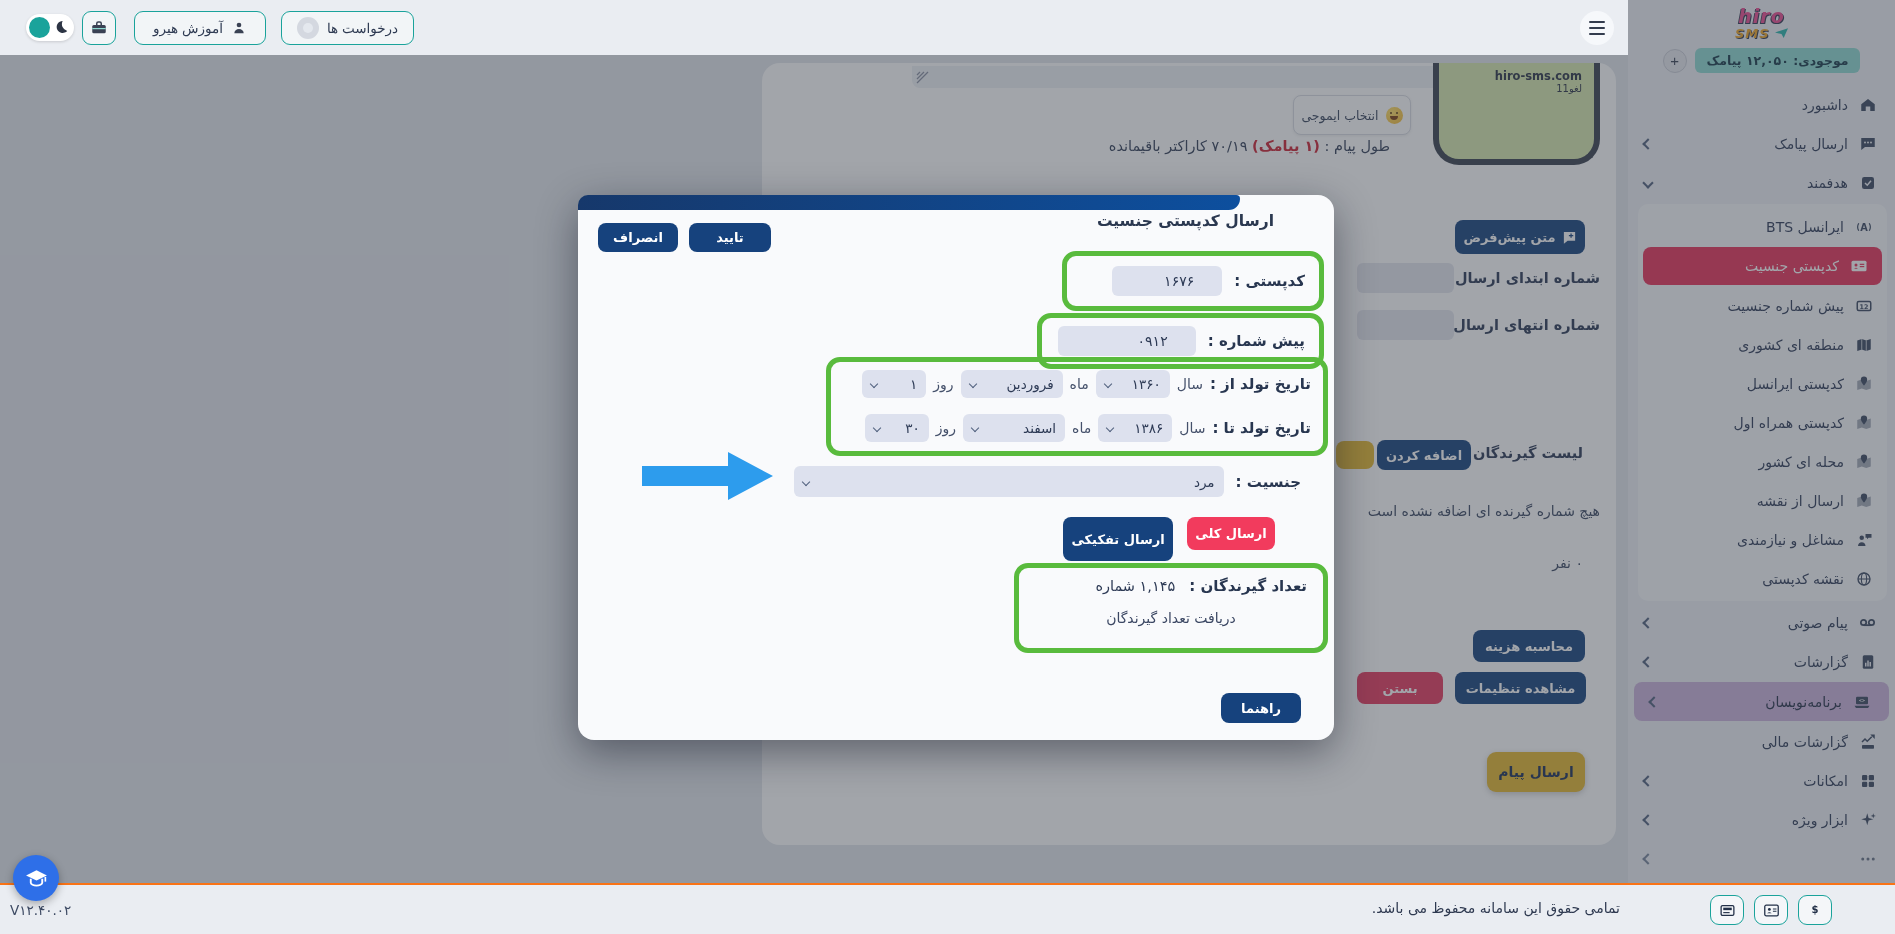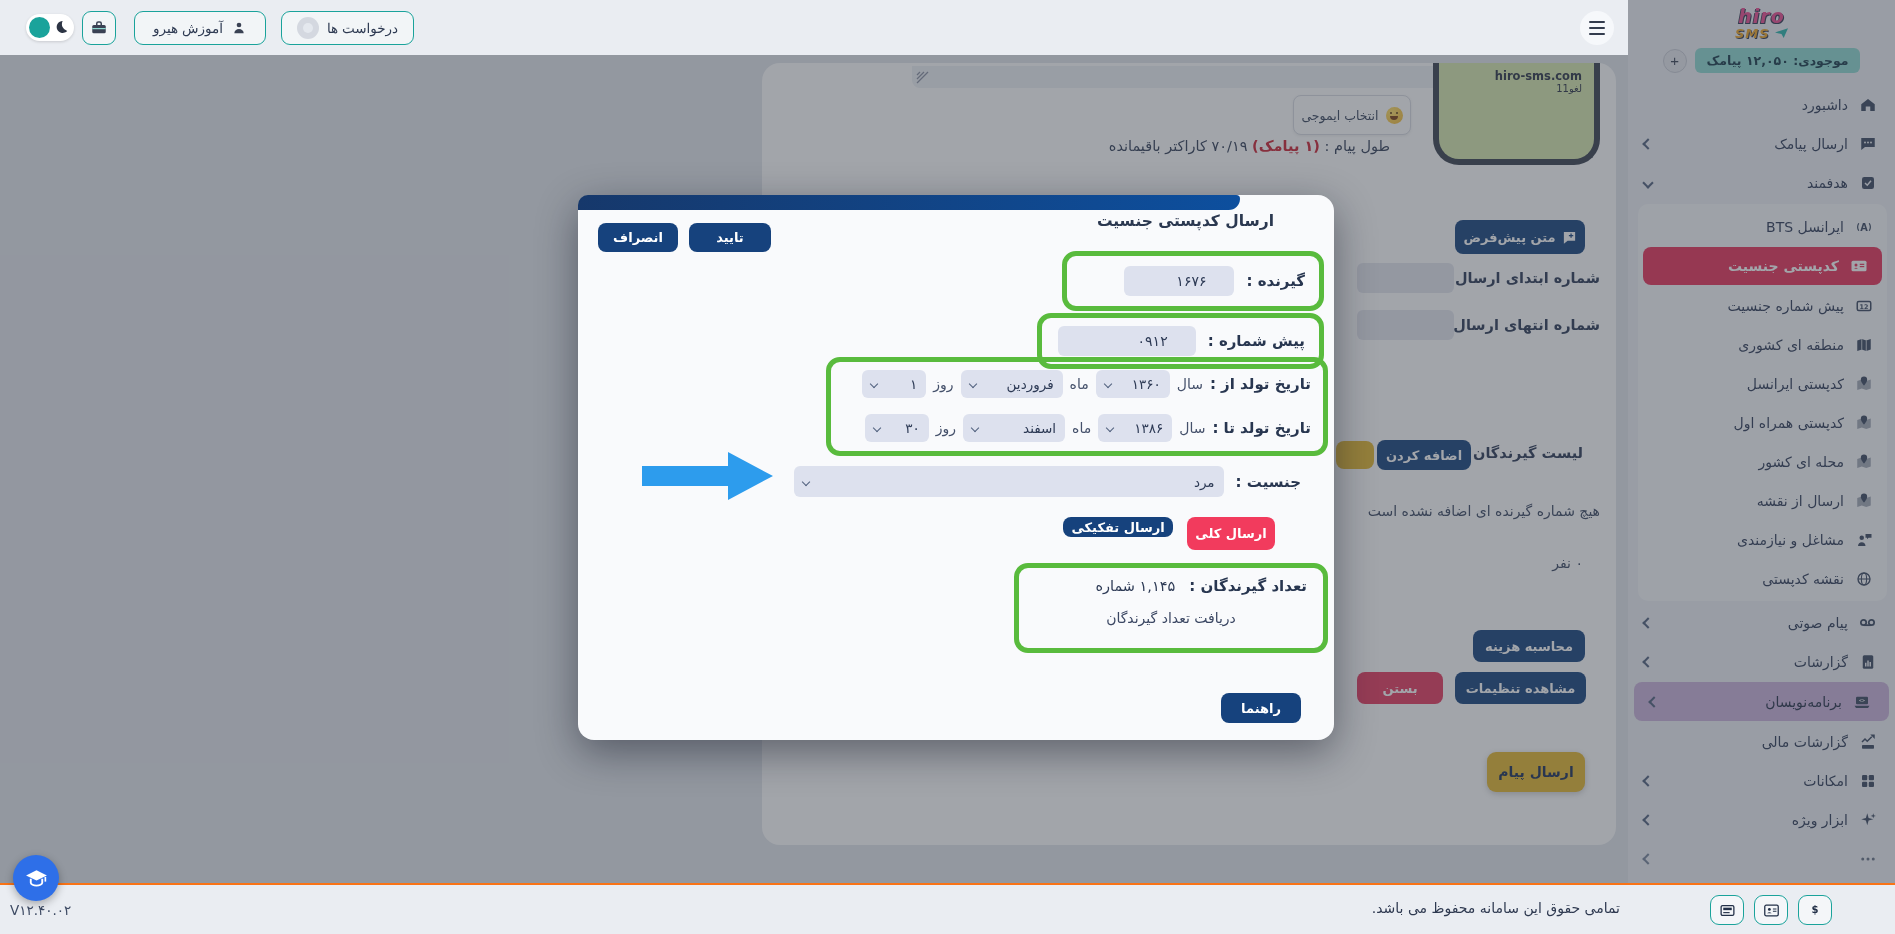--- a/index.html
+++ b/index.html
@@ -54,21 +54,21 @@
   .balance-badge { background:#8fd9d1; border-radius:6px; padding:5px 12px; font-size:12.5px; font-weight:bold; color:#173a4a; }
   .nav { margin-top:12px; }
   .nav-item { height:39px; display:flex; align-items:center; gap:10px; padding:0 18px 0 16px; font-size:14px; color:#2f3c58; cursor:pointer; }
   .nav-item .nicon { width:19px; height:19px; flex:0 0 auto; display:flex; align-items:center; justify-content:center; }
   .chev { display:inline-block; width:8px; height:8px; border-left:2px solid #50607d; border-bottom:2px solid #50607d; }
   .chev-l { transform:rotate(45deg); }
   .chev-d { transform:rotate(-45deg); }
   .push-end { margin-inline-start:auto; }
   .submenu { background:#f8f9fc; border-radius:10px; margin:2px 8px 2px 10px; padding:3px 0; }
   .submenu .nav-item { padding:0 14px 0 12px; }
-  .sub-active { background:#e8325a; border-radius:8px; margin:1px 5px; color:#fff; height:38px; font-weight:bold;text-align:right; }
+  .sub-active { background:#e8325a; border-radius:8px; margin:1px 5px; color:#fff; height:38px; font-weight:normal;text-align:right; }
   .sub-purple { background:#cbb2dc; border-radius:8px; margin:1px 6px; color:#27324a; }
   .partial-item { opacity:.75; }
 
   
   .version { position:absolute; left:10px; top:17px; font-size:13.5px; color:#3d4a63; direction:ltr; }
   .copyright { position:absolute; right:275px; top:15px; font-size:14px; color:#2e3950; }
   .foot-icons { position:absolute; right:63px; top:10px; display:flex; gap:10px; }
   .f-icon-btn { width:34px; height:30px; border:1.6px solid #1aa39b; border-radius:9px; background:#f4f6f9; display:flex; align-items:center; justify-content:center; cursor:pointer; color:#223048; font-weight:bold; }
 
   
@@ -462,21 +462,21 @@
   <div class="m-title">ارسال کدپستی جنسیت</div>
   <button class="btn-navy m-cancel">
       <span>انصراف</span>
     </button>
   <button class="btn-navy m-confirm">
       <span>تایید</span>
     </button>
 
   <div class="gbox" style="right:10px; top:56px; width:262px; height:60px;">
     <div class="gb-row">
-      <span class="flabel">گیرنده :</span>
+      <span class="flabel">کدپستی :</span>
       <input class="m-input" style="width: 110px;" readonly="" value="۱۶۷۶">
     </div>
   </div>
 
   <div class="gbox" style="right:10px; top:118px; width:287px; height:56px;">
     <div class="gb-row">
       <span class="flabel">پیش شماره :</span>
       <input class="m-input" style="width: 138px;" readonly="" value="۰۹۱۲">
     </div>
   </div>
@@ -531,21 +531,21 @@
   <span class="arrow-ann">
     <svg width="132" height="50" viewBox="0 0 132 50">
         <polygon points="0,15 86,15 86,1 131,25 86,49 86,35 0,35" fill="#2d9ced"></polygon>
       </svg>
   </span>
 
   <div class="send-row">
     <button class="btn-red" style="width:88px; height:33px; background:#f23b5d;">
         <span>ارسال کلی</span>
       </button>
-    <button class="btn-navy" style="width:110px; height:20px;">
+    <button class="btn-navy" style="width:110px; height:44px;">
         <span>ارسال تفکیکی</span>
       </button>
   </div>
 
   <div class="gbox" style="right:6px; top:368px; width:314px; height:90px;">
     <div class="count-inner">
       <div class="count-row">
         <span class="flabel">تعداد گیرندگان :</span>
         <span class="count-val">۱,۱۴۵ شماره</span>
       </div>

